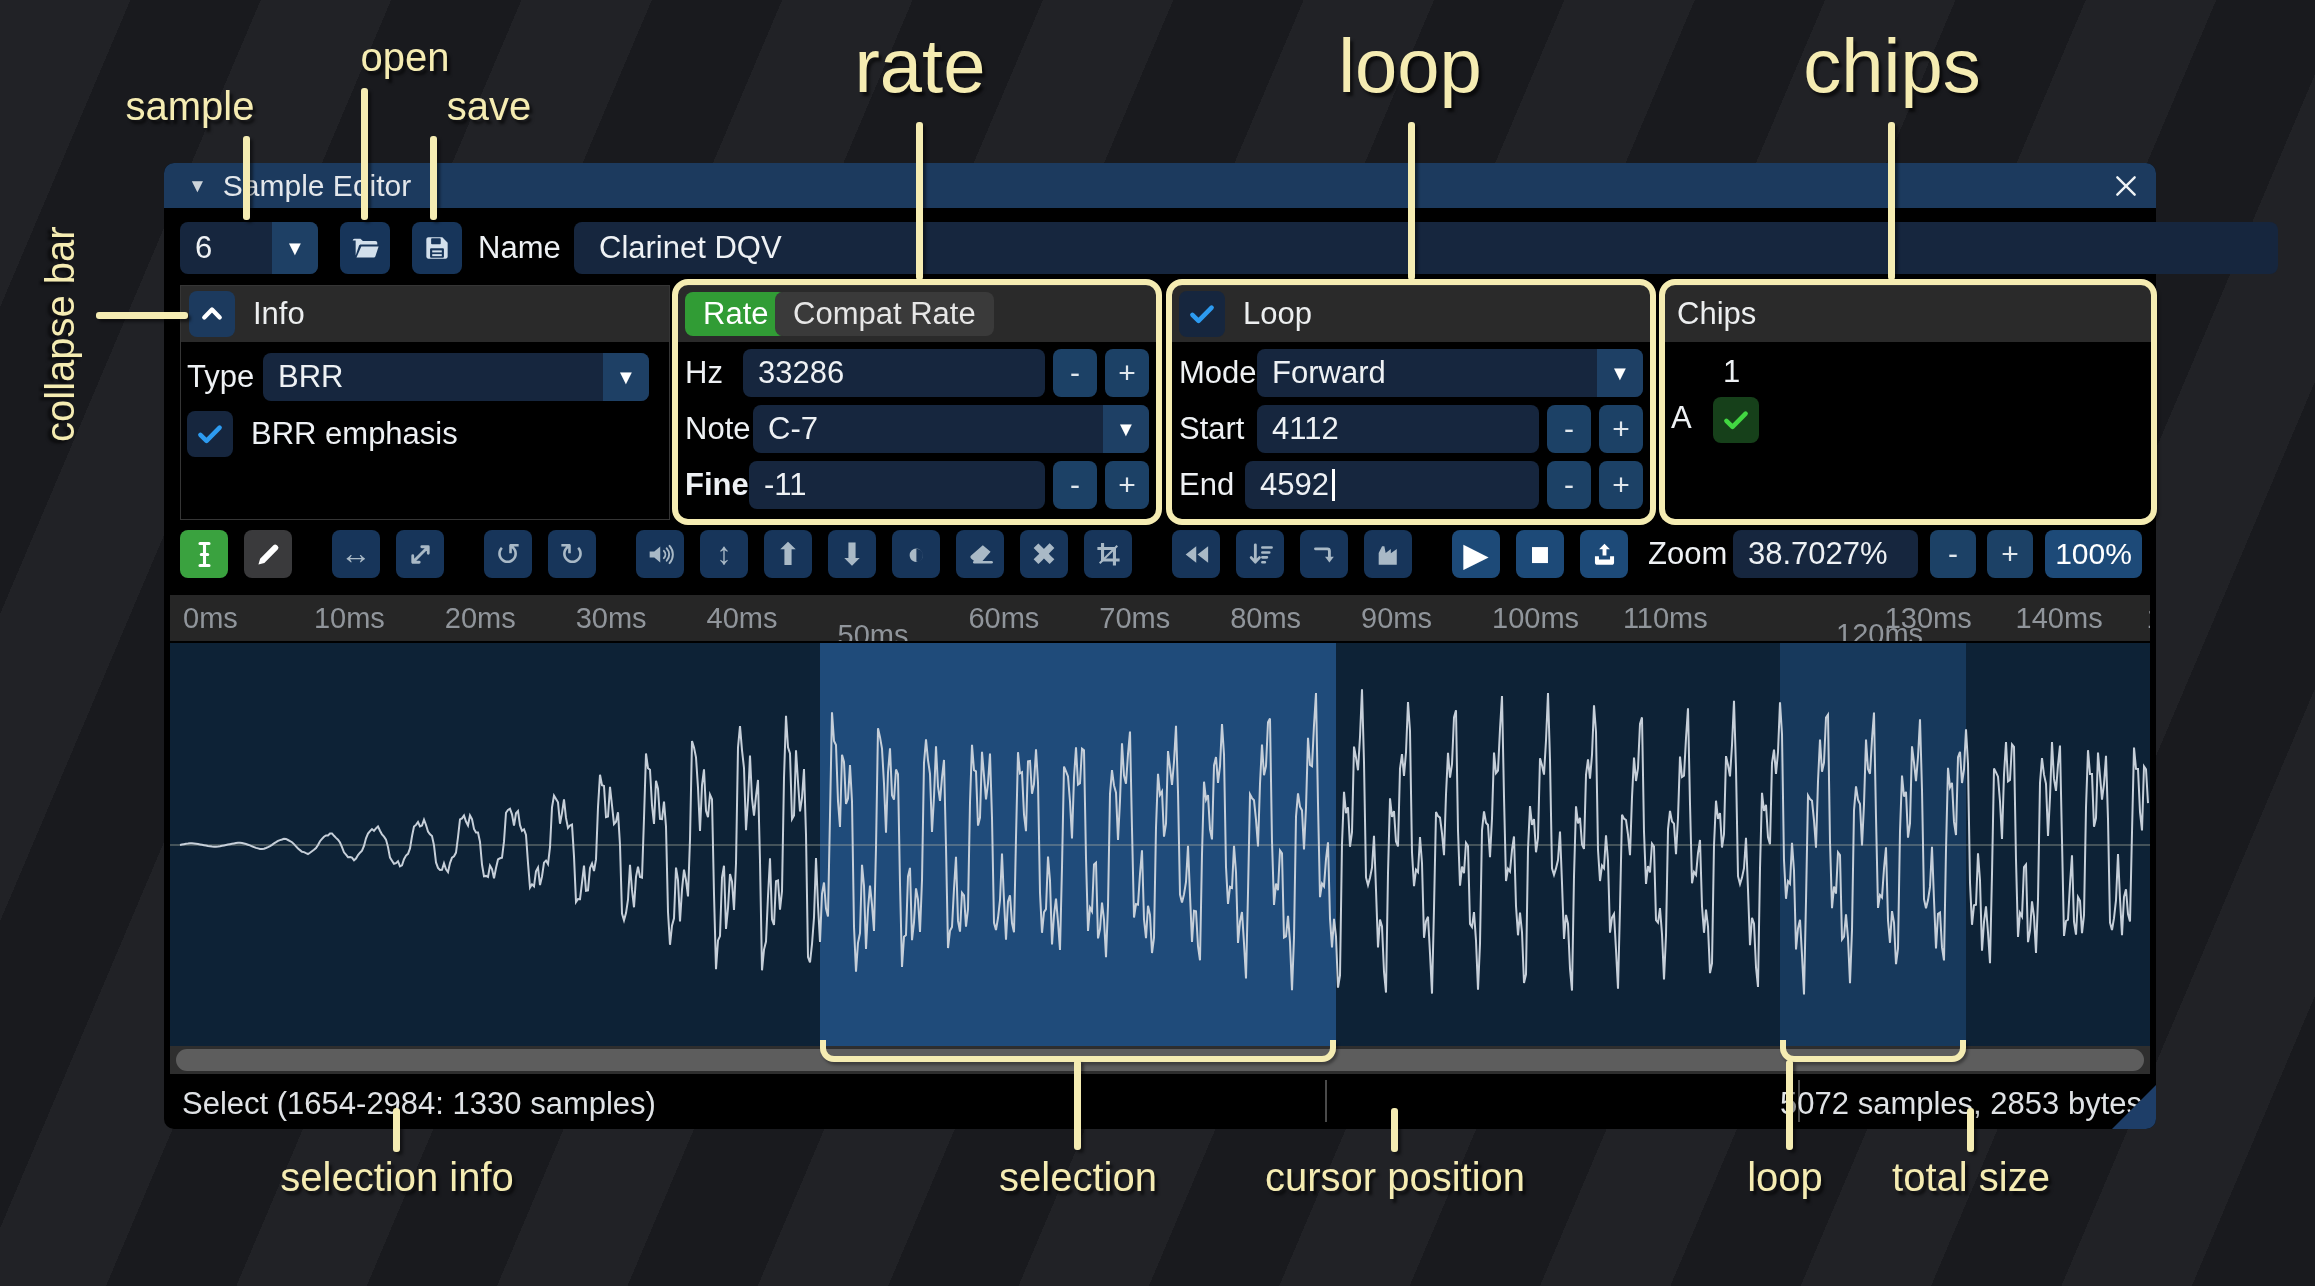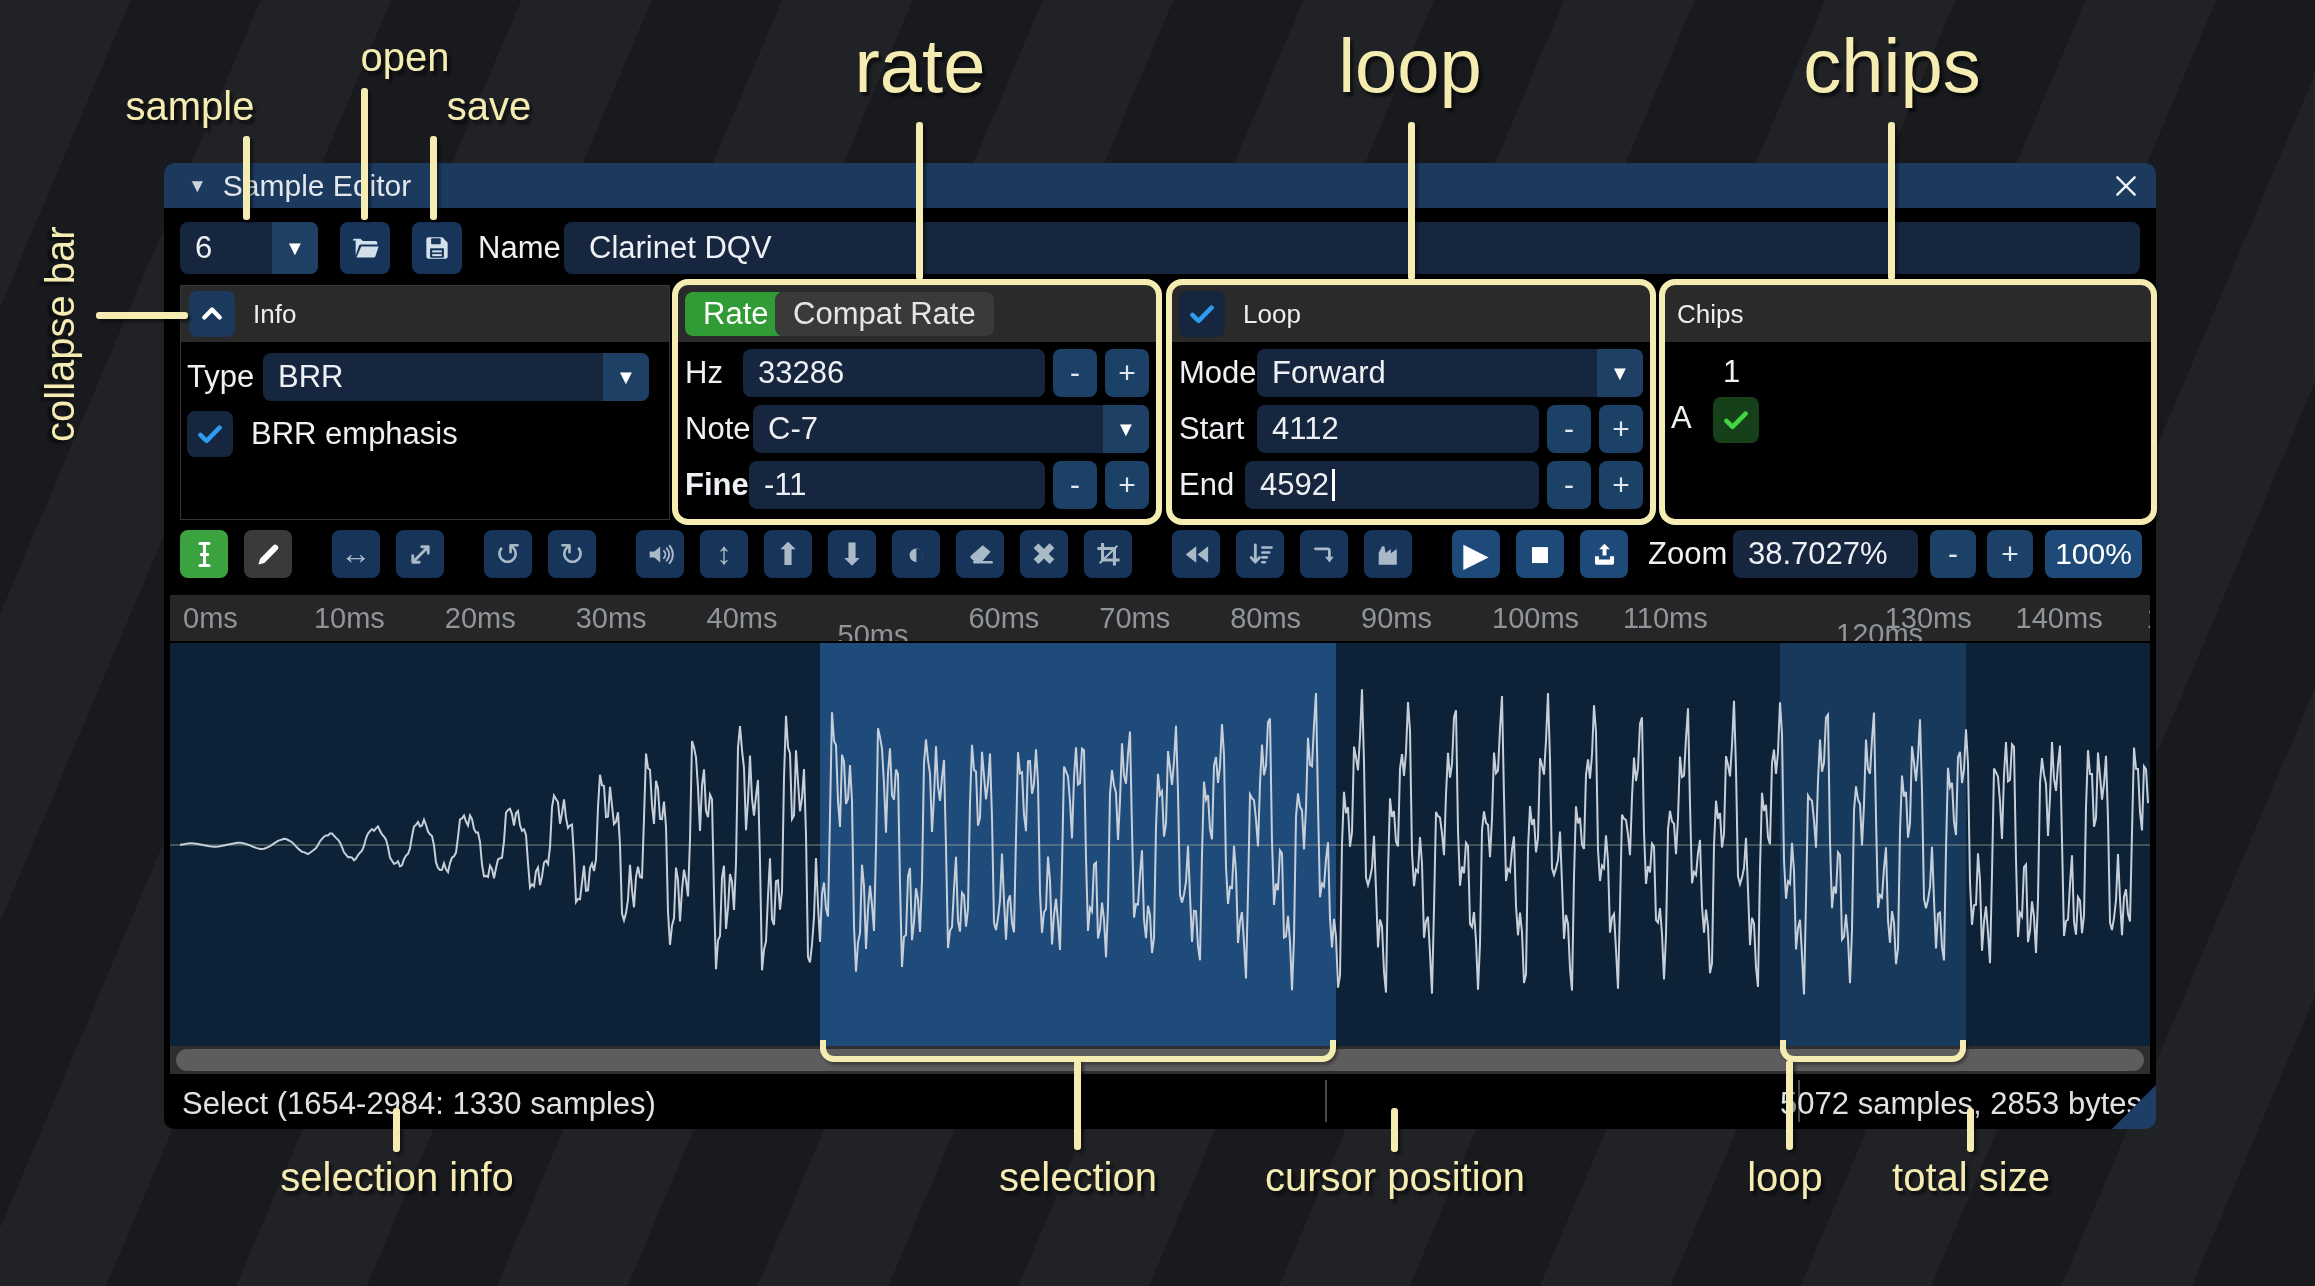--- a/index.html
+++ b/index.html
@@ -20,21 +20,21 @@
   .ddarrow{position:absolute;right:0;top:0;width:46px;height:100%;background:#1e4065;border-radius:0 8px 8px 0;
     display:flex;align-items:center;justify-content:center;color:#fff;font-size:20px;}
   .sqbtn{position:absolute;background:#1c4166;border-radius:8px;color:#dfe6ec;font-size:30px;
     display:flex;align-items:center;justify-content:center;}
   .ibtn{position:absolute;width:50px;height:52px;background:#17355a;border-radius:8px;color:#d3e0ec;
     display:flex;align-items:center;justify-content:center;}
   .ibtn svg{width:32px;height:32px;}
   .lbl{position:absolute;font-size:31px;color:#eef1f4;display:flex;align-items:center;white-space:nowrap;}
   .panel{position:absolute;background:#000;border:1px solid #353535;box-sizing:border-box;}
   .phead{position:absolute;left:0;top:0;width:100%;height:56px;background:#2a2a2a;display:flex;align-items:center;}
-  .ptitle{font-size:26px;color:#eceeef;}
+  .ptitle{font-size:31px;color:#eceeef;}
   .chk{position:absolute;width:46px;height:46px;background:#16263e;border-radius:8px;color:#2d9bf0;
     display:flex;align-items:center;justify-content:center;}
   .chk svg{width:32px;height:32px;}
   .chk.green{background:#16401a;color:#42d642;}
   .tab{position:absolute;height:44px;border-radius:8px;display:flex;align-items:center;justify-content:center;
     font-size:31px;box-sizing:border-box;padding:0 18px;}
   .tab.green{background:#319c35;color:#fff;}
   .tab.gray{background:#3a3a3a;color:#e6e6e6;}
   .tool{position:absolute;width:48px;height:48px;border-radius:8px;background:#17355a;color:#a9b9c6;
     display:flex;align-items:center;justify-content:center;font-size:31px;}
@@ -96,21 +96,21 @@
     <div class="ibtn" style="left:248px;top:59px;">
         <svg viewBox="0 0 24 24">
           <path d="M4 5.6C4 4.7 4.7 4 5.6 4H16l4 4v10.4c0 .9-.7 1.6-1.6 1.6H5.6C4.7 20 4 19.3 4 18.4z" fill="currentColor"></path>
           <rect x="7.6" y="4.6" width="7.2" height="4.6" rx=".6" fill="#17355a"></rect>
           <rect x="6.8" y="12.2" width="10.4" height="7.2" rx=".8" fill="#17355a"></rect>
           <rect x="8.4" y="13.8" width="7.2" height="1.5" fill="currentColor"></rect>
           <rect x="8.4" y="16.6" width="7.2" height="1.5" fill="currentColor"></rect>
         </svg>
       </div>
     <div class="lbl" style="left:314px;top:59px;height:52px;">Name</div>
-    <div class="fld" style="left:400px;top:59px;width:1576px;height:52px;padding-left:25px;">
+    <div class="fld" style="left:410px;top:59px;width:1704px;height:52px;padding-left:25px;">
       <span>Clarinet DQV</span>
     </div>
 
     <div class="panel" style="left:16px;top:122px;width:490px;height:235px;">
       <div class="phead">
         <div class="chk" style="left:8px;top:5px;background:#1c3a5e;color:#fff;">
             <svg viewBox="0 0 24 24">
               <path d="M6.2 14.6l5.8-6 5.8 6" stroke="currentColor" stroke-width="3.2" fill="none" stroke-linecap="round" stroke-linejoin="round"></path>
             </svg>
           </div>

